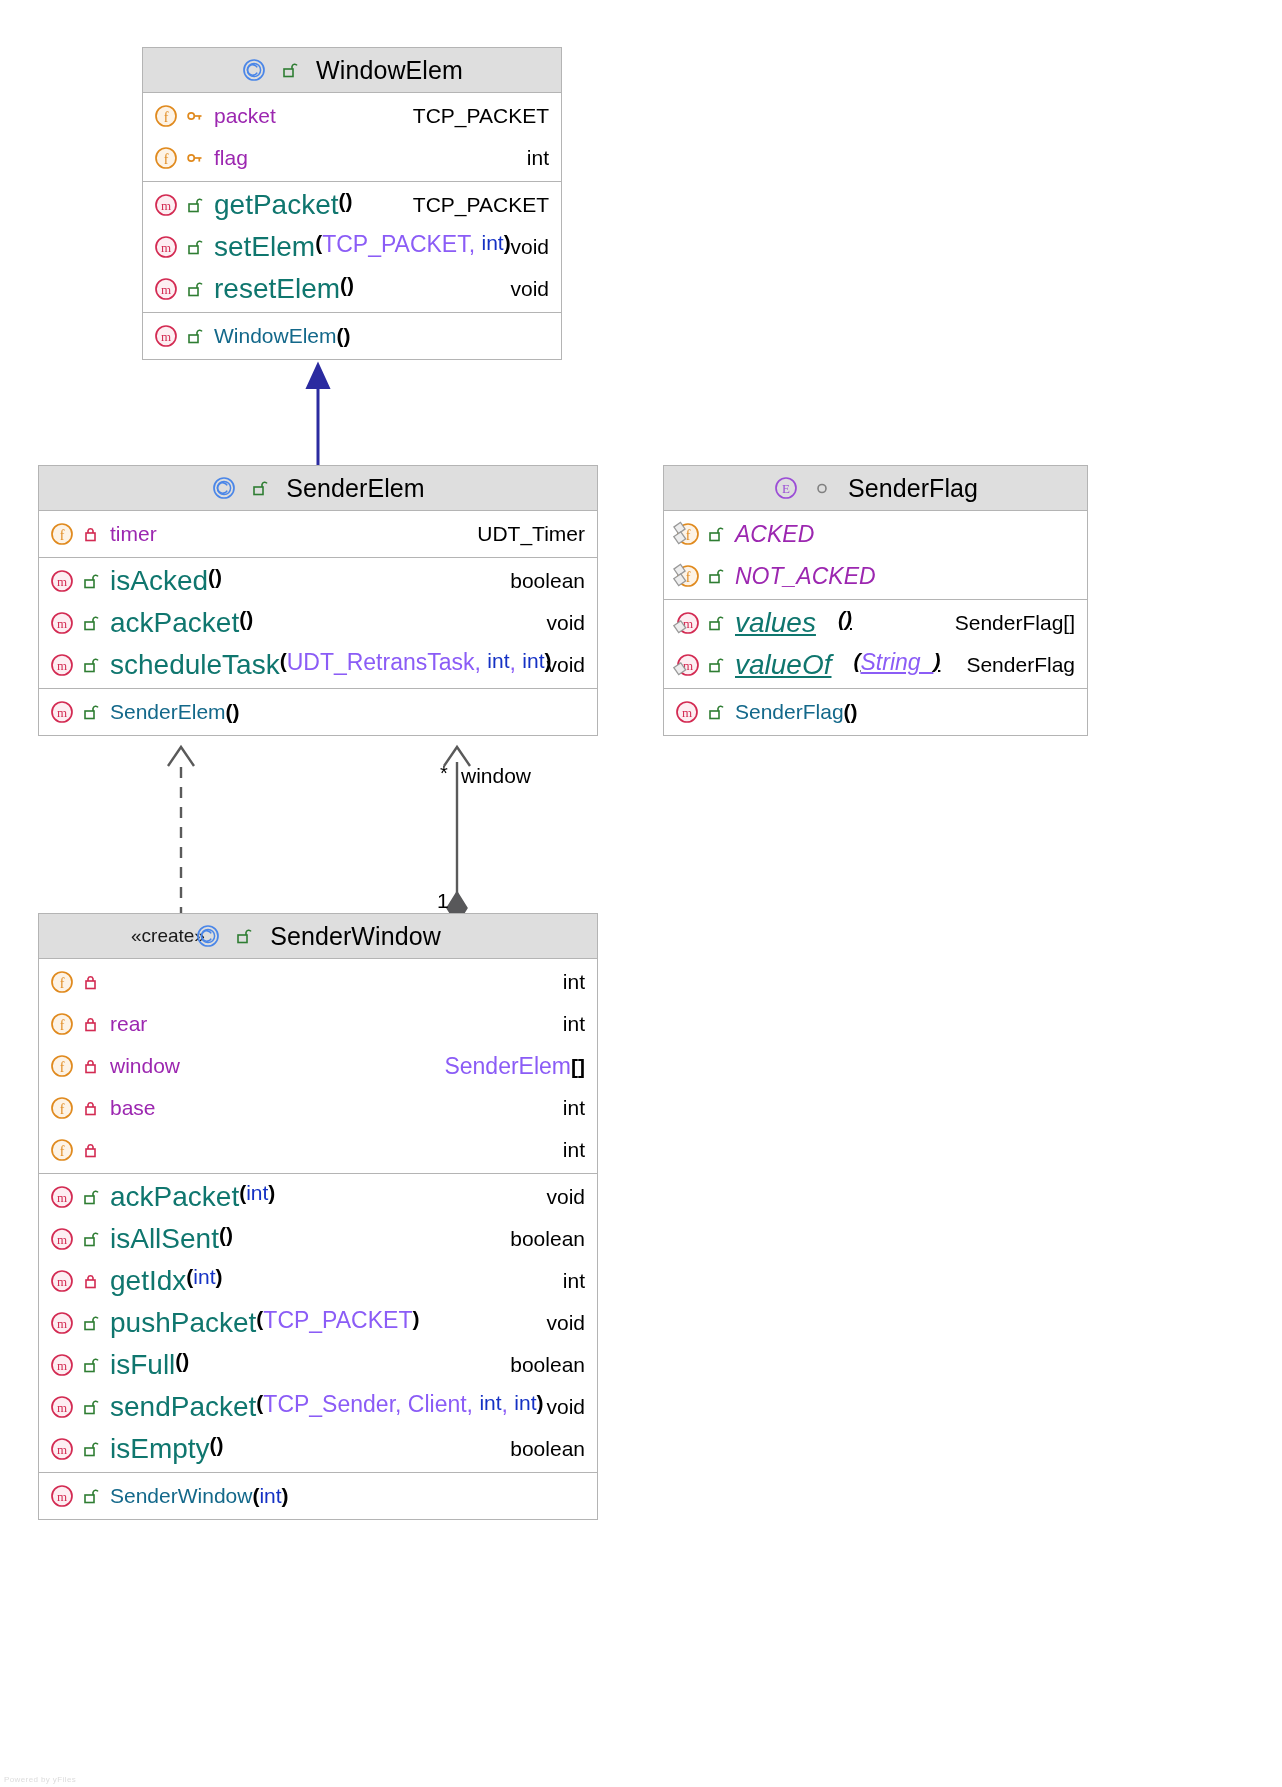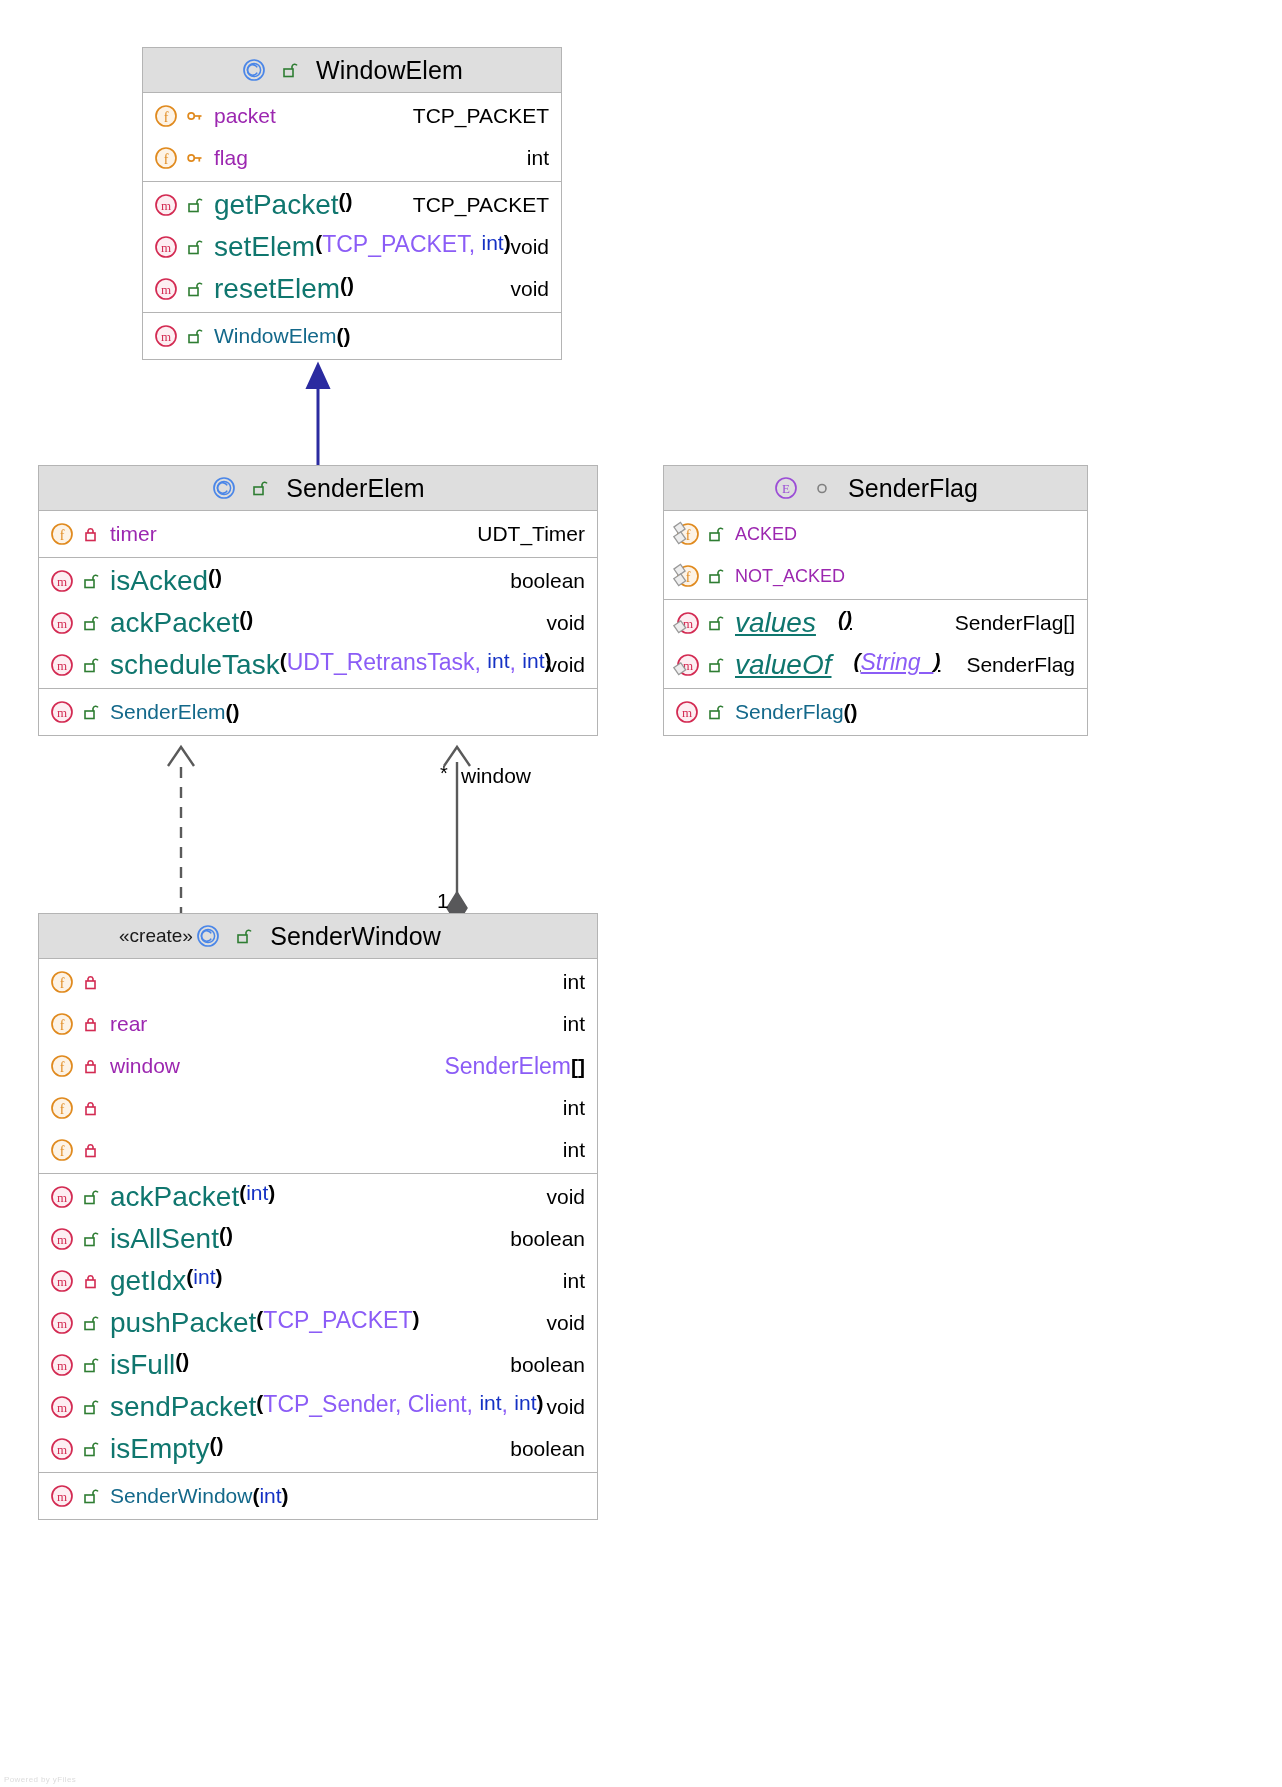--- a/index.html
+++ b/index.html
@@ -36,21 +36,21 @@
     font-size:25px;
     color:#000000;
     letter-spacing:.1px;
     white-space:nowrap;
   }
   .stereo{
     font-size:19px;
     color:#1a1a1a;
     white-space:nowrap;
     position:absolute;
-    left:80px;
+    left:92px;
     top:11px;
   }
   .uml-section{
     border-bottom:1px solid #b4b4b4;
     padding:2px 0 2px 0;
   }
   .uml-section:last-child{border-bottom:none;}
 
   .row{
     display:flex;
@@ -70,21 +70,21 @@
 
   
   .n-field{color:#9c27b0;font-size:21px;}
   .n-method{color:#0f766e;font-size:28px;}
   .n-ctor{color:#13688a;font-size:21px;}
   .paren{color:#000000;font-weight:bold;font-size:21px;}
   .kw{color:#1431c4;font-size:21px;}
   .plain{color:#8b5cf6;font-size:23px;}
   .blue{color:#1431c4;font-size:21px;}
   .ital{font-style:italic;text-decoration:underline;}
-  .enumconst{color:#9c27b0;font-size:18px;}
+  .enumconst{color:#9c27b0;font-size:23px;font-style:italic;}
   .sp-wide{display:inline-block;width:22px;}
 
   
   .ic{display:inline-flex;align-items:center;justify-content:center;flex:none;}
   .ic-kind{width:26px;height:26px;margin-right:6px;position:relative;}
   .ic-vis{width:20px;height:20px;margin-right:9px;}
 
   svg{display:block;overflow:visible;}
 
   
@@ -614,20 +614,23 @@
             <circle cx="13" cy="13" r="10" fill="#fdf3e6" stroke="#e08a1e" stroke-width="1.7"></circle>
             <text x="13" y="18.5" font-family="Liberation Serif, serif" font-size="14" fill="#e08a1e" text-anchor="middle">f</text>
           </svg>
         </span>
         <span class="ic ic-vis">
           <svg width="18" height="18" viewBox="0 0 18 18">
             <rect x="4" y="8" width="9" height="7.5" fill="none" stroke="#d32a52" stroke-width="1.6"></rect>
             <path d="M 6,8 L 6,5.6 A 2.6,2.6 0 0 1 11,5.6 L 11,8" fill="none" stroke="#d32a52" stroke-width="1.6"></path>
           </svg>
         </span>
+        <span class="sig">
+          <span class="n-field">base</span>
+        </span>
         <span class="rtype blue">int</span>
       </div>
 
       <div class="row">
         <span class="ic ic-kind">
           <svg width="26" height="26" viewBox="0 0 26 26">
             <circle cx="13" cy="13" r="10" fill="#fdf3e6" stroke="#e08a1e" stroke-width="1.7"></circle>
             <text x="13" y="18.5" font-family="Liberation Serif, serif" font-size="14" fill="#e08a1e" text-anchor="middle">f</text>
           </svg>
         </span>

